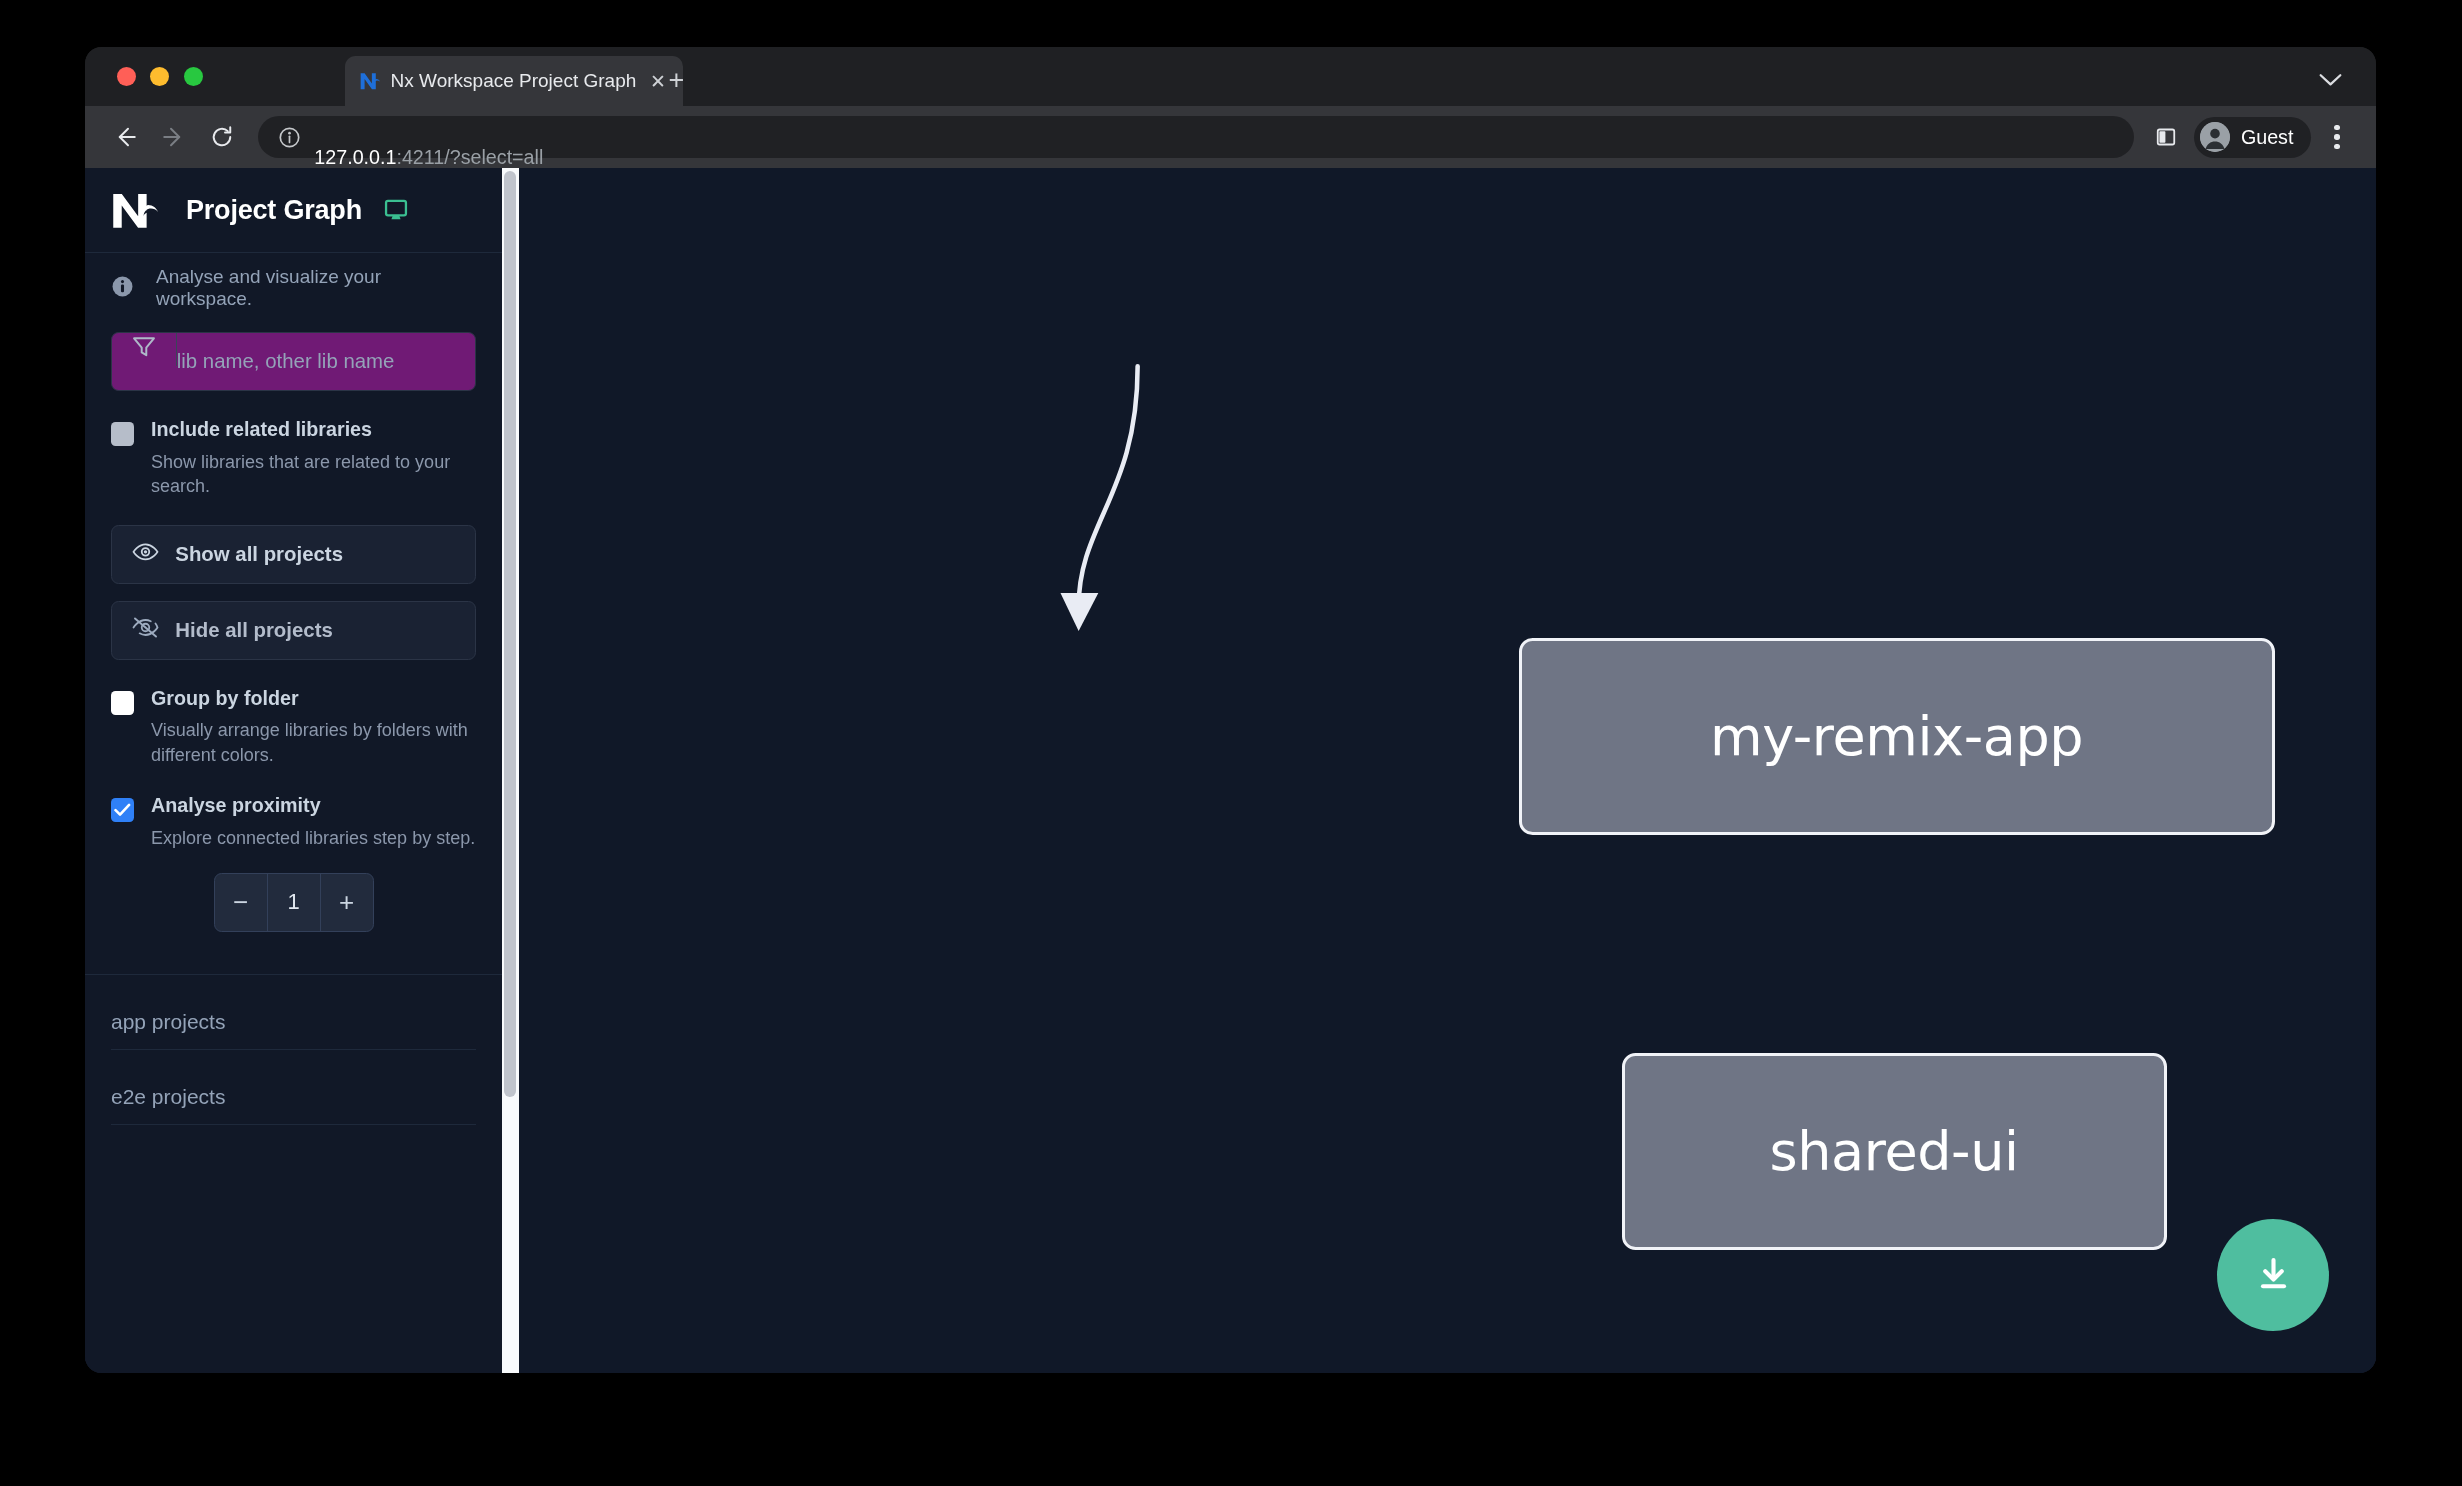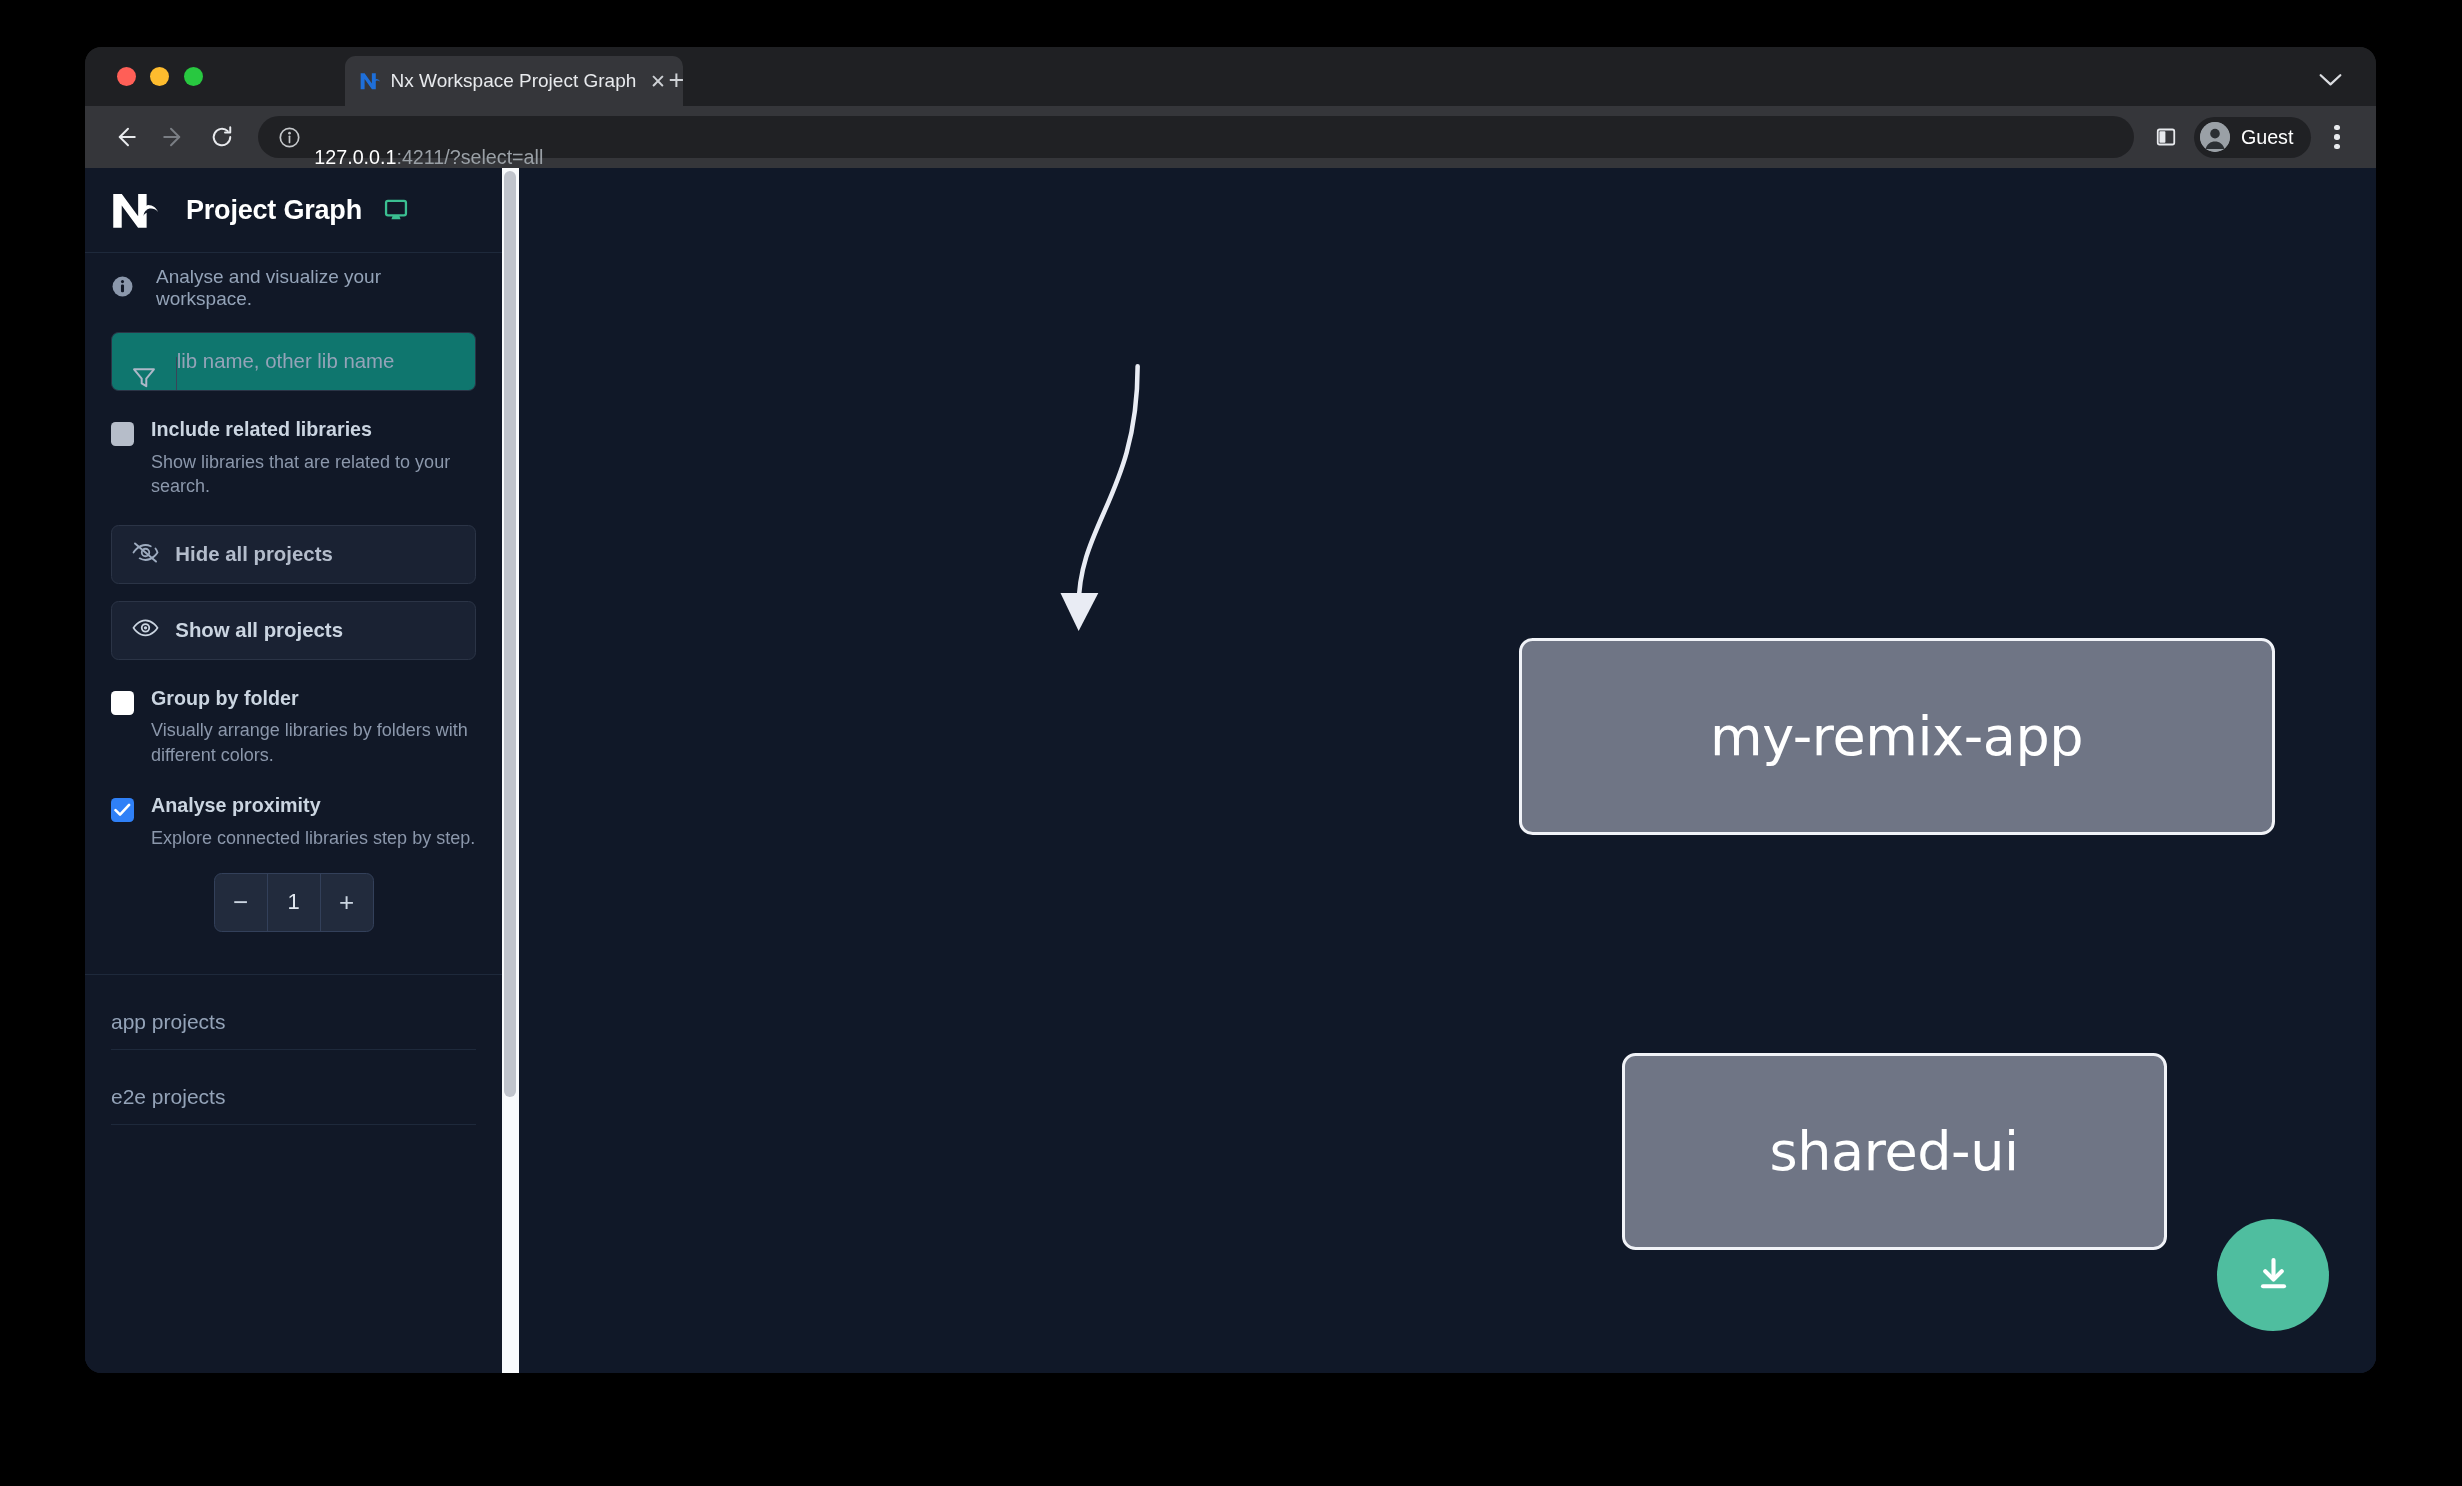--- a/index.html
+++ b/index.html
@@ -163,24 +163,24 @@
   #sidebar-scroll {
     flex: 1;
     padding: 0 26px;
     overflow: hidden;
   }
 
   
   #search-box {
     margin-top: 9px;
     height: 59px;
-    background: #0f766e;
+    background: #701a75;
     border: 0.8px solid #2b3446;
     border-radius: 7.6px;
-    display: flex; align-items: flex-end;
+    display: flex; align-items: flex-start;
   }
   #filter-icon { width: 64px; flex: none; display:flex; align-items:center; justify-content:center; }
   #search-divider { width: 0.8px; height: 33px; background: #3a4considerations; }
   #search-input {
     flex: 1; height: 100%;
     background: transparent; border: none; outline: none;
     color: #cbd5e1; font-size: 20.4px;
     font-family: "Liberation Sans", sans-serif;
     padding-right: 15px;
   }
@@ -422,40 +422,40 @@
 
         <div class="check-row">
           <span class="cb cb-disabled"></span>
           <span class="check-text">
             <span class="check-label">Include related libraries</span>
             <span class="check-desc" style="display:block;">Show libraries that are related to your search.</span>
           </span>
         </div>
 
         <div id="action-buttons">
+          <div class="action-btn">
+            <span>
+              <svg width="27" height="19.7" viewBox="0 0 36 26">
+                <path d="M2 13s6-10 16-10 16 10 16 10-6 10-16 10S2 13 2 13z" stroke="#cbd5e1" stroke-width="2.4" fill="none"></path>
+                <circle cx="18" cy="13" r="5" stroke="#cbd5e1" stroke-width="2.4" fill="none"></circle>
+                <circle cx="18" cy="13" r="2.2" fill="#cbd5e1"></circle>
+              </svg>
+            </span>
+            <span>Show all projects</span>
+          </div>
           <div class="action-btn muted">
             <span>
               <svg width="27" height="21" viewBox="0 0 36 28">
                 <path d="M2 14s6-10 16-10c2.6 0 4.9.7 7 1.7M31.3 8.6c1.8 2.3 2.7 5.4 2.7 5.4s-6 10-16 10c-3 0-5.6-.9-7.8-2.2" stroke="#9dabbf" stroke-width="2.4" fill="none" stroke-linecap="round"></path>
                 <circle cx="18" cy="14" r="5" stroke="#9dabbf" stroke-width="2.4" fill="none"></circle>
                 <path d="M4 2l28 24" stroke="#9dabbf" stroke-width="2.6" stroke-linecap="round"></path>
               </svg>
             </span>
             <span>Hide all projects</span>
           </div>
-          <div class="action-btn">
-            <span>
-              <svg width="27" height="19.7" viewBox="0 0 36 26">
-                <path d="M2 13s6-10 16-10 16 10 16 10-6 10-16 10S2 13 2 13z" stroke="#cbd5e1" stroke-width="2.4" fill="none"></path>
-                <circle cx="18" cy="13" r="5" stroke="#cbd5e1" stroke-width="2.4" fill="none"></circle>
-                <circle cx="18" cy="13" r="2.2" fill="#cbd5e1"></circle>
-              </svg>
-            </span>
-            <span>Show all projects</span>
-          </div>
         </div>
 
         <div class="check-row">
           <span class="cb cb-unchecked"></span>
           <span class="check-text">
             <span class="check-label">Group by folder</span>
             <span class="check-desc" style="display:block;">Visually arrange libraries by folders with different colors.</span>
           </span>
         </div>
 

